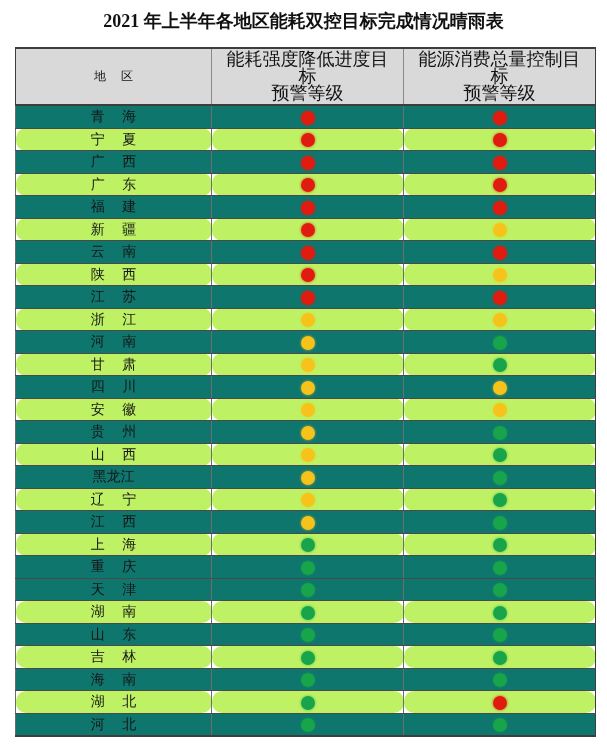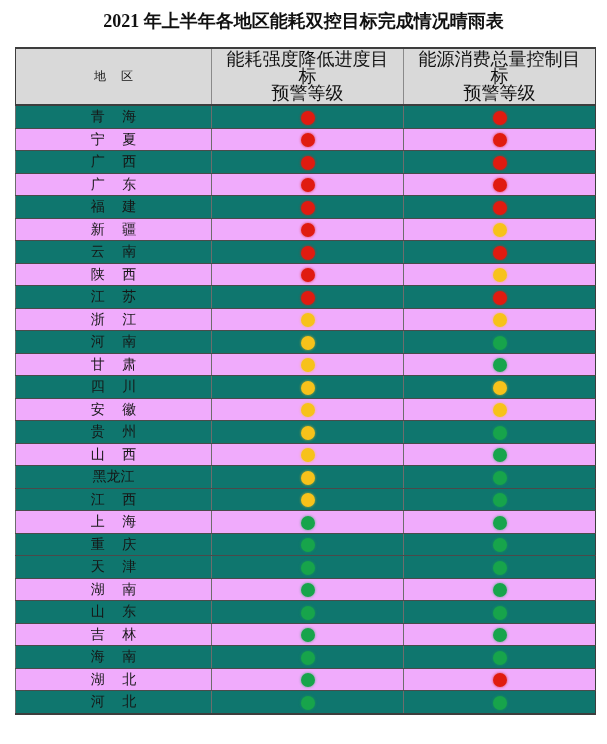--- a/index.html
+++ b/index.html
@@ -81,21 +81,21 @@
     border-left: 1px solid #6d6d6d;
     border-right: 1px solid #6d6d6d;
     border-bottom: 1px solid #4a4a4a;
     text-align: center;
     vertical-align: middle;
     font-size: 14px;
     line-height: 21px;
     color: #161616;
   }
   table.matrix tr.row-odd td  { background: #0f766e; }
-  table.matrix tr.row-even td { background: #f0abfc; }
+  table.matrix tr.row-even td { background: #bef264; border-radius: 10px; }
   table.matrix tr:last-child td { border-bottom: 2px solid #3d3d3d; }
 
   td.region-cell {
     letter-spacing: 7px;
     text-indent: 7px;
     border-left: 1px solid #3d3d3d;
     font-family: "Liberation Serif", "DejaVu Serif", serif;
   }
   td.region-cell.tight { letter-spacing: 0px; text-indent: 0px; }
   td.metric-cell.last-col { border-right: 1px solid #3d3d3d; }
@@ -218,20 +218,25 @@
           <tr class="row-even">
             <td class="region-cell">山 西</td>
             <td class="metric-cell"><span class="dot yellow"></span></td>
             <td class="metric-cell last-col"><span class="dot green"></span></td>
           </tr>
           <tr class="row-odd">
             <td class="region-cell tight">黑龙江</td>
             <td class="metric-cell"><span class="dot yellow"></span></td>
             <td class="metric-cell last-col"><span class="dot green"></span></td>
           </tr>
+          <tr class="row-even">
+            <td class="region-cell">辽 宁</td>
+            <td class="metric-cell"><span class="dot yellow"></span></td>
+            <td class="metric-cell last-col"><span class="dot green"></span></td>
+          </tr>
           <tr class="row-odd">
             <td class="region-cell">江 西</td>
             <td class="metric-cell"><span class="dot yellow"></span></td>
             <td class="metric-cell last-col"><span class="dot green"></span></td>
           </tr>
           <tr class="row-even">
             <td class="region-cell">上 海</td>
             <td class="metric-cell"><span class="dot green"></span></td>
             <td class="metric-cell last-col"><span class="dot green"></span></td>
           </tr>

